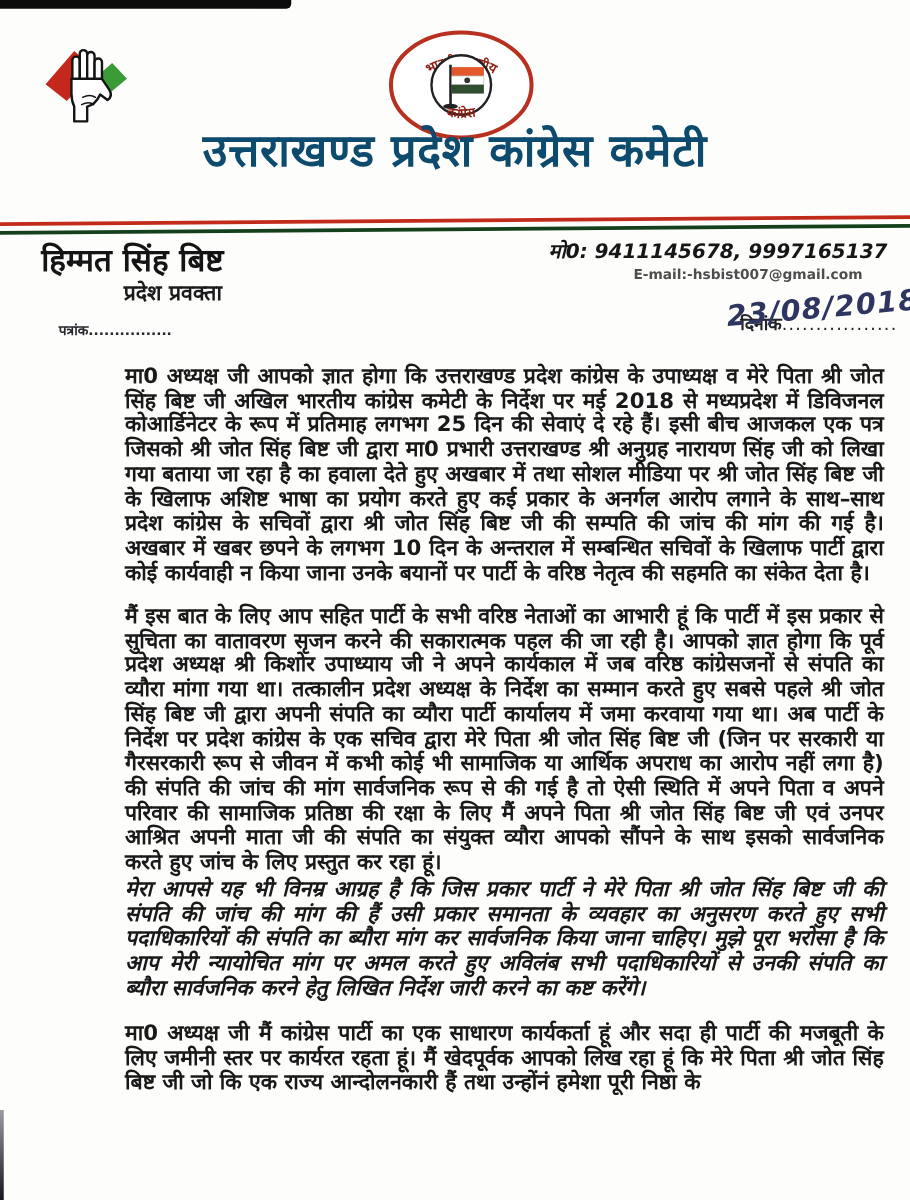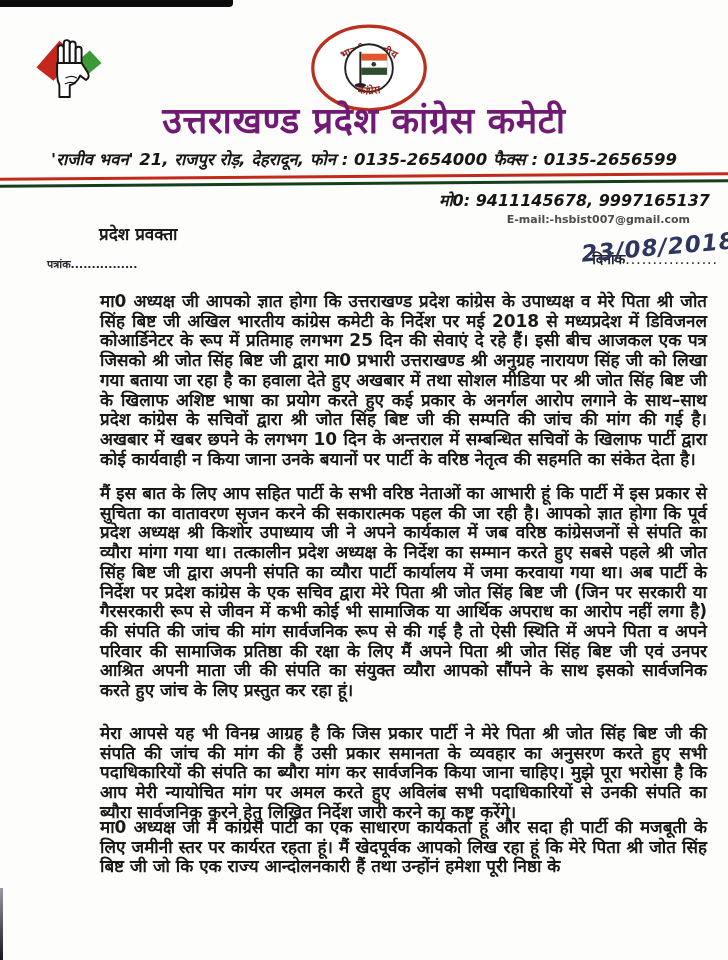--- a/index.html
+++ b/index.html
@@ -10,21 +10,21 @@
     color:#1b1b1b;
   }
   
   .scan-bar-top{position:absolute;left:0;top:0;width:233px;height:7px;background:#0c0c0c;border-bottom-right-radius:4px;}
   .scan-edge-left{position:absolute;left:0;top:888px;width:3px;height:72px;background:linear-gradient(#9a9aa2,#16161c);}
   
   .hand-logo{position:absolute;left:32px;top:28px;width:74px;height:76px;}
   .emblem{position:absolute;left:308px;top:22px;width:122px;height:92px;}
   .org-title{
     position:absolute;left:0;top:95px;width:100%;margin:0;
-    text-align:center;font-size:36px;font-weight:800;letter-spacing:.5px;color:#701a75;
+    text-align:center;font-size:36px;font-weight:800;letter-spacing:.5px;color:#0c4a6e;
   }
   .org-address{
     position:absolute;left:0;top:147px;width:100%;
     text-align:center;font-size:16.5px;font-weight:bold;font-style:italic;color:#171717;
   }
   .rule{position:absolute;left:-4px;right:-4px;transform:rotate(-.45deg);}
   .rule-red{top:175px;height:3px;background:#c22b1a;}
   .rule-green{top:182px;height:3px;background:#14411c;}
   
   .sender-name{position:absolute;left:33px;top:190px;font-size:25px;font-weight:800;color:#141414;}
@@ -40,21 +40,21 @@
   }
   .ref-label{position:absolute;left:47px;top:256px;font-size:11px;font-weight:bold;color:#26262e;}
   .salutation{position:absolute;left:133px;top:270px;font-size:16px;font-weight:bold;}
   
   .para{
     position:absolute;left:100px;width:607px;margin:0;
     text-align:justify;font-size:17px;line-height:19.7px;font-weight:bold;color:#191919;
   }
   .para-1{top:292px;}
   .para-2{top:484px;}
-  .para-3{top:724px;}
+  .para-3{top:703px;font-style:italic;}
   .para-4{top:818px;}
 </style>
 </head>
 <body>
 
 <div class="page">
 
   <div class="scan-bar-top"></div>
   <div class="scan-edge-left"></div>
 
@@ -89,25 +89,25 @@
       <rect x="56" y="40.4" width="27" height="7.4" fill="#ffffff" stroke="#aaaaaa" stroke-width=".5"></rect>
       <circle cx="69" cy="44" r="2.4" fill="#333333"></circle>
       <rect x="56" y="47.8" width="27" height="7.4" fill="#2f4d2f"></rect>
       <text font-size="11" font-weight="bold" fill="#8c1f12">
         <textPath href="#arcBottom" startOffset="50%" text-anchor="middle">कांग्रेस</textPath>
       </text>
     </svg>
   </div>
 
   <h1 class="org-title">उत्तराखण्ड प्रदेश कांग्रेस कमेटी</h1>
-  <div class="org-address">'राजीव भवन' 21, राजपुर रोड़, देहरादून, फोन : 0135-2654000 फैक्स : 0135-2656599</div>
 
   <div class="rule rule-red"></div>
   <div class="rule rule-green"></div>
 
+  <div class="sender-name">हिम्मत सिंह बिष्ट</div>
   <div class="sender-designation">प्रदेश प्रवक्ता</div>
   <div class="sender-mobile">मो0: 9411145678, 9997165137</div>
   <div class="sender-email">E-mail:-hsbist007@gmail.com</div>
 
   <div class="date-row"><span>दिनांक</span><span class="date-dots">.................</span></div>
   <div class="date-handwritten">23/08/2018</div>
 
   <div class="ref-label">पत्रांक................</div>
 
 

